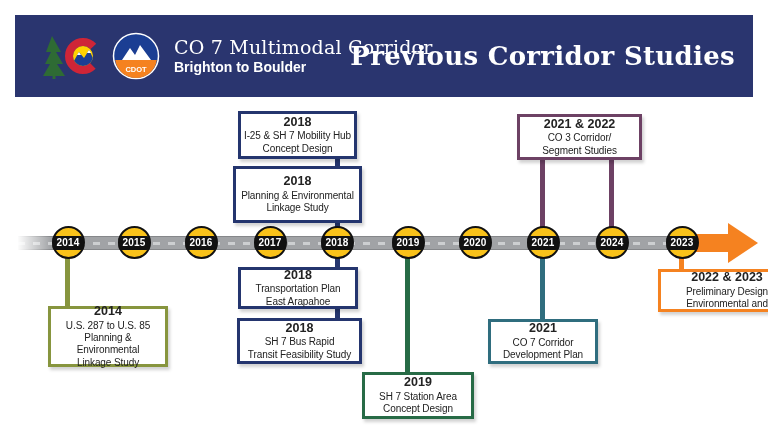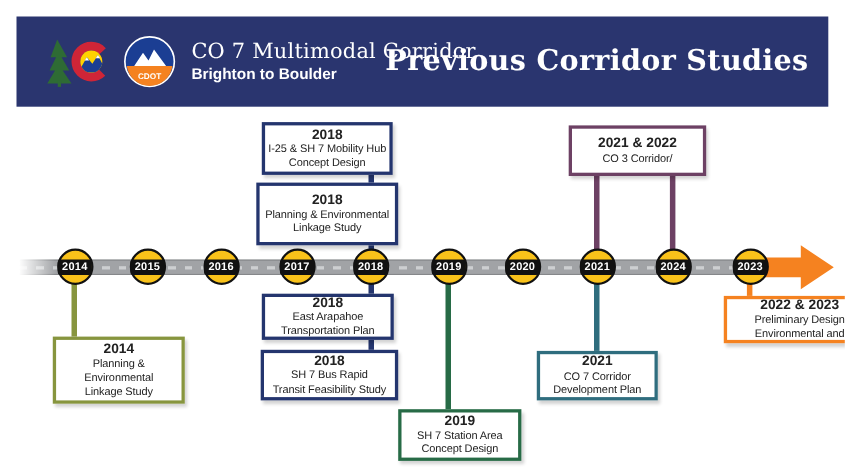--- a/index.html
+++ b/index.html
@@ -139,57 +139,59 @@
 <span class="badge" style="left:270px">2017</span>
 <span class="badge" style="left:337px">2018</span>
 <span class="badge" style="left:408px">2019</span>
 <span class="badge" style="left:475px">2020</span>
 <span class="badge" style="left:543px">2021</span>
 <span class="badge" style="left:612px">2024</span>
 <span class="badge" style="left:682px">2023</span>
 
 <div class="study b-olive" style="left:48px;top:306px;width:120px;height:61px">
   <div class="yr">2014</div>
+  <div class="ln">U.S. 287 to U.S. 85</div>
   <div class="ln">Planning &amp; Environmental</div>
   <div class="ln">Linkage Study</div>
 </div>
 
 <div class="study b-navy" style="left:238px;top:111px;width:119px;height:48px">
   <div class="yr">2018</div>
   <div class="ln">I-25 &amp; SH 7 Mobility Hub</div>
   <div class="ln">Concept Design</div>
 </div>
 
 <div class="study b-navy" style="left:233px;top:166px;width:129px;height:57px">
   <div class="yr">2018</div>
   <div class="ln">Planning &amp; Environmental</div>
   <div class="ln">Linkage Study</div>
 </div>
 
 <div class="study b-navy" style="left:238px;top:267px;width:120px;height:42px">
   <div class="yr">2018</div>
+  <div class="ln">Transportation Plan</div>
   <div class="ln">East Arapahoe</div>
-  <div class="ln">Transportation Plan</div>
 </div>
 
 <div class="study b-navy" style="left:237px;top:318px;width:125px;height:46px">
   <div class="yr">2018</div>
   <div class="ln">SH 7 Bus Rapid</div>
   <div class="ln">Transit Feasibility Study</div>
 </div>
 
 <div class="study b-green" style="left:362px;top:372px;width:112px;height:47px">
   <div class="yr">2019</div>
   <div class="ln">SH 7 Station Area</div>
   <div class="ln">Concept Design</div>
 </div>
 
 <div class="study b-purple" style="left:517px;top:114px;width:125px;height:46px">
   <div class="yr">2021 &amp; 2022</div>
   <div class="ln">CO 3 Corridor/</div>
+  <div class="ln">Segment Studies</div>
 </div>
 
 <div class="study b-teal" style="left:488px;top:319px;width:110px;height:45px">
   <div class="yr">2021</div>
   <div class="ln">CO 7 Corridor</div>
   <div class="ln">Development Plan</div>
 </div>
 
 <div class="study b-orange" style="left:658px;top:269px;width:138px;height:43px">
   <div class="yr">2022 &amp; 2023</div>

